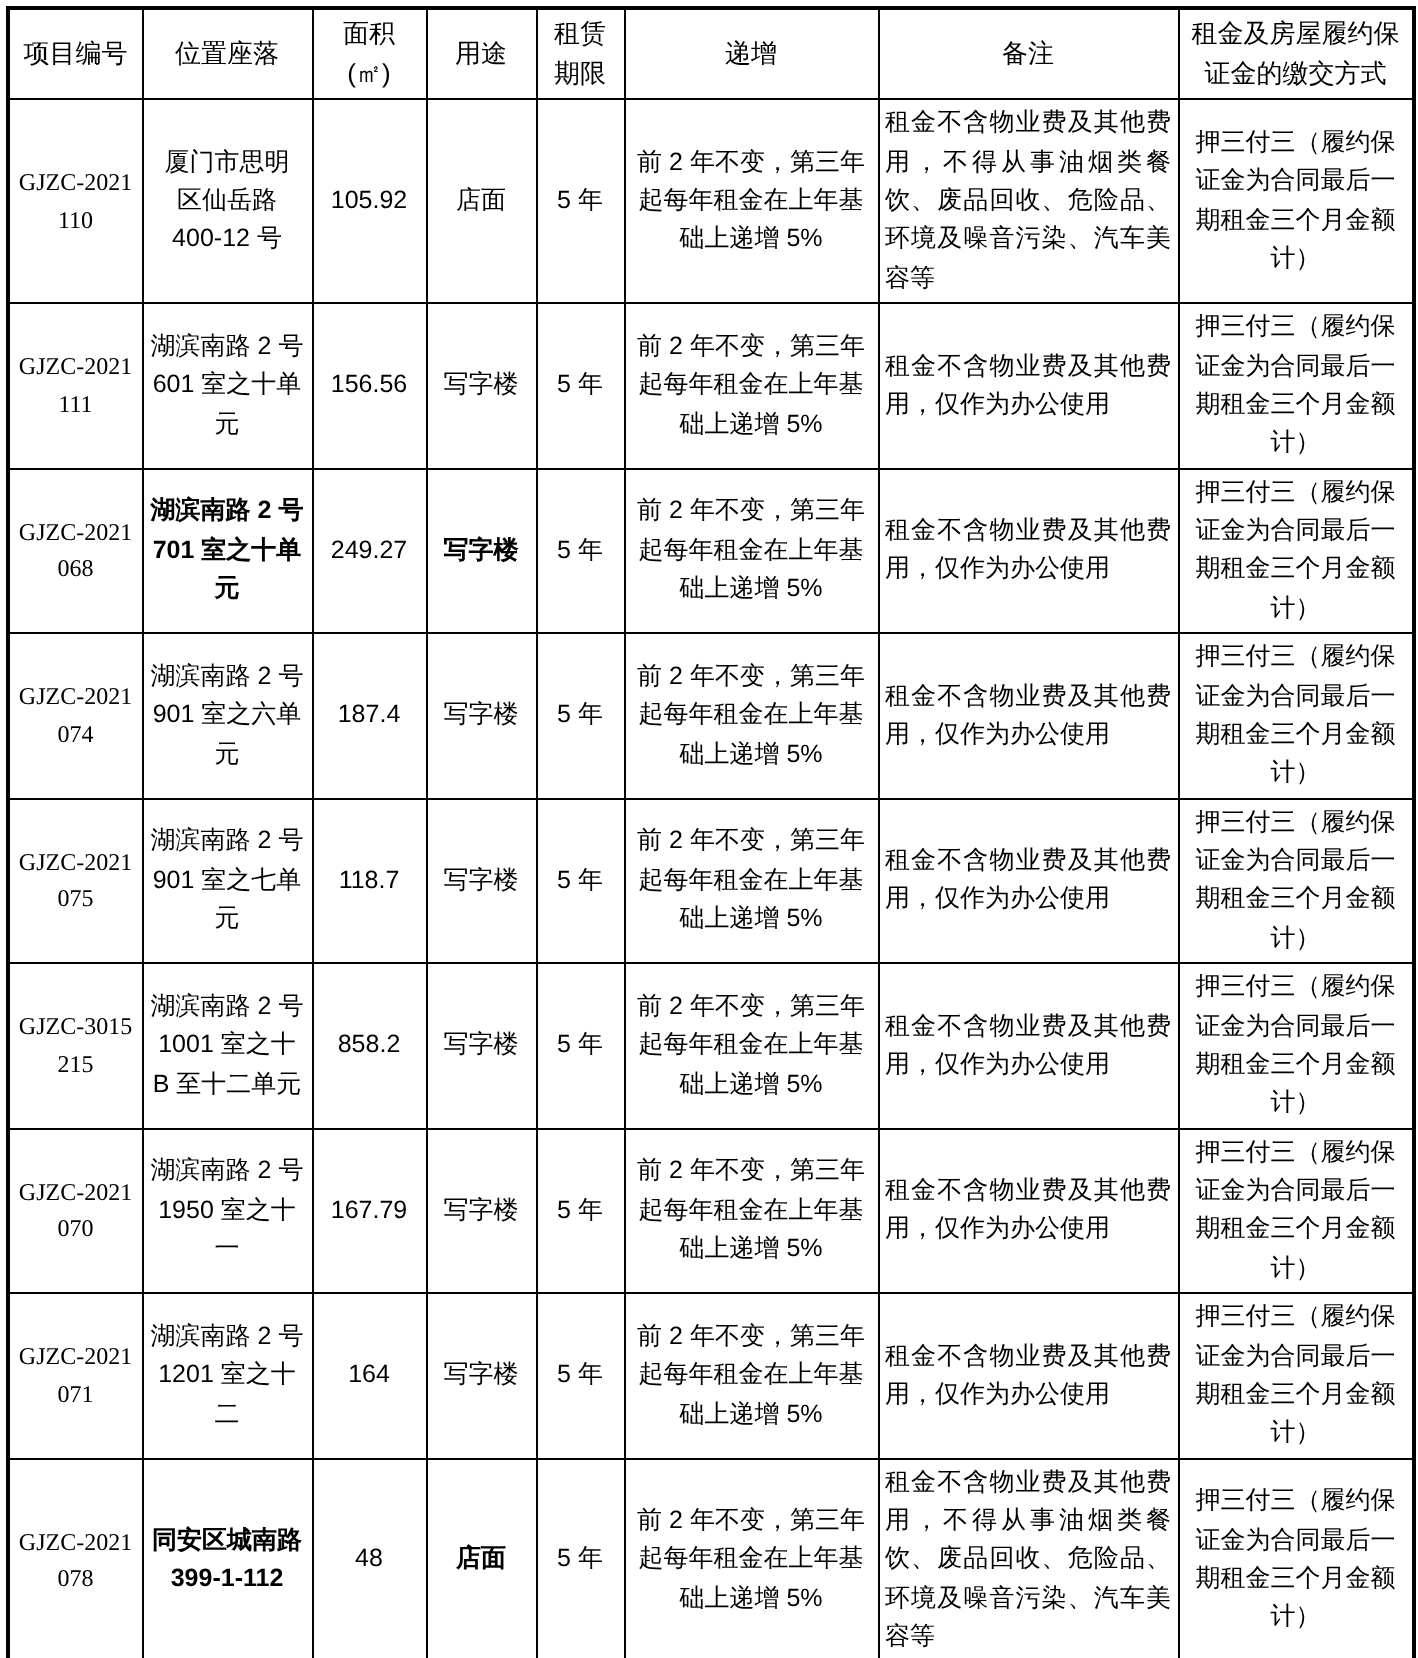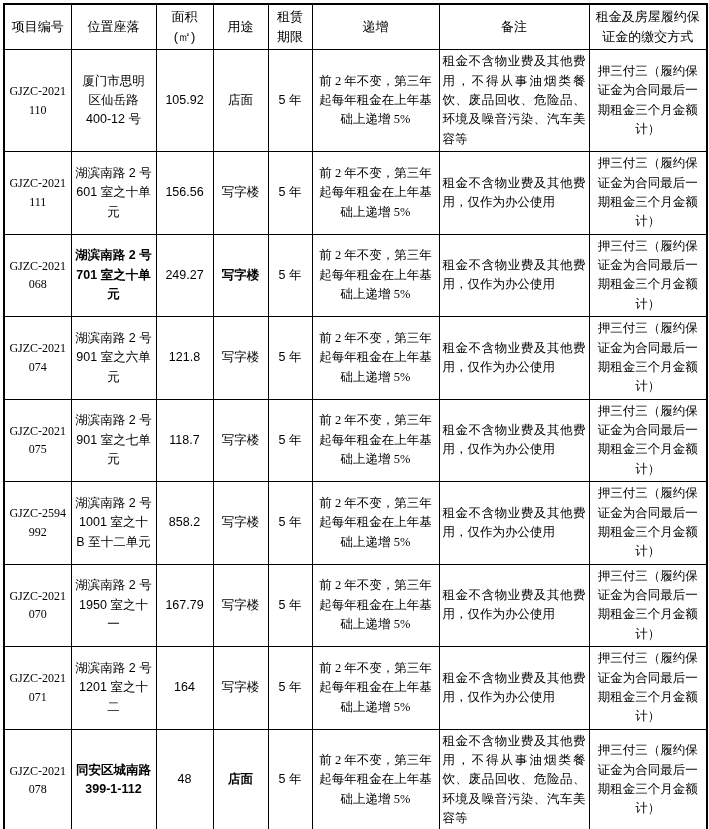--- a/index.html
+++ b/index.html
@@ -65,21 +65,21 @@
     font-family: Liberation Serif, serif;
     font-size: 12px;
     word-break: break-all;
   }
   td.cell-loc { white-space: pre-line; }
   td.cell-remark {
     text-align: justify;
     text-align-last: left;
     margin-left: 22px;
   }
-  td.cell-inc { text-align: center; font-family: Liberation Serif, serif; }
+  td.cell-inc { text-align: center; }
   td.b { font-weight: bold; }
 </style>
 </head>
 <body>
 
 <div class="page">
   <table class="doc-table">
     <colgroup>
       <col class="c-id">
         <col class="c-loc">
@@ -133,39 +133,39 @@
         <td>249.27</td>
         <td class="b">写字楼</td>
         <td>5 年</td>
         <td class="cell-inc">前 2 年不变，第三年起每年租金在上年基础上递增 5%</td>
         <td class="cell-remark">租金不含物业费及其他费用，仅作为办公使用</td>
         <td>押三付三（履约保证金为合同最后一期租金三个月金额计）</td>
       </tr>
       <tr>
         <td class="cell-id">GJZC-2021074</td>
         <td class="cell-loc">湖滨南路 2 号 901 室之六单元</td>
-        <td>121.8</td>
+        <td>187.4</td>
         <td>写字楼</td>
         <td>5 年</td>
         <td class="cell-inc">前 2 年不变，第三年起每年租金在上年基础上递增 5%</td>
         <td class="cell-remark">租金不含物业费及其他费用，仅作为办公使用</td>
         <td>押三付三（履约保证金为合同最后一期租金三个月金额计）</td>
       </tr>
       <tr>
         <td class="cell-id">GJZC-2021075</td>
         <td class="cell-loc">湖滨南路 2 号 901 室之七单元</td>
         <td>118.7</td>
         <td>写字楼</td>
         <td>5 年</td>
         <td class="cell-inc">前 2 年不变，第三年起每年租金在上年基础上递增 5%</td>
         <td class="cell-remark">租金不含物业费及其他费用，仅作为办公使用</td>
         <td>押三付三（履约保证金为合同最后一期租金三个月金额计）</td>
       </tr>
       <tr>
-        <td class="cell-id">GJZC-2594992</td>
+        <td class="cell-id">GJZC-3015215</td>
         <td class="cell-loc">湖滨南路 2 号 1001 室之十 B 至十二单元</td>
         <td>858.2</td>
         <td>写字楼</td>
         <td>5 年</td>
         <td class="cell-inc">前 2 年不变，第三年起每年租金在上年基础上递增 5%</td>
         <td class="cell-remark">租金不含物业费及其他费用，仅作为办公使用</td>
         <td>押三付三（履约保证金为合同最后一期租金三个月金额计）</td>
       </tr>
       <tr>
         <td class="cell-id">GJZC-2021070</td>

